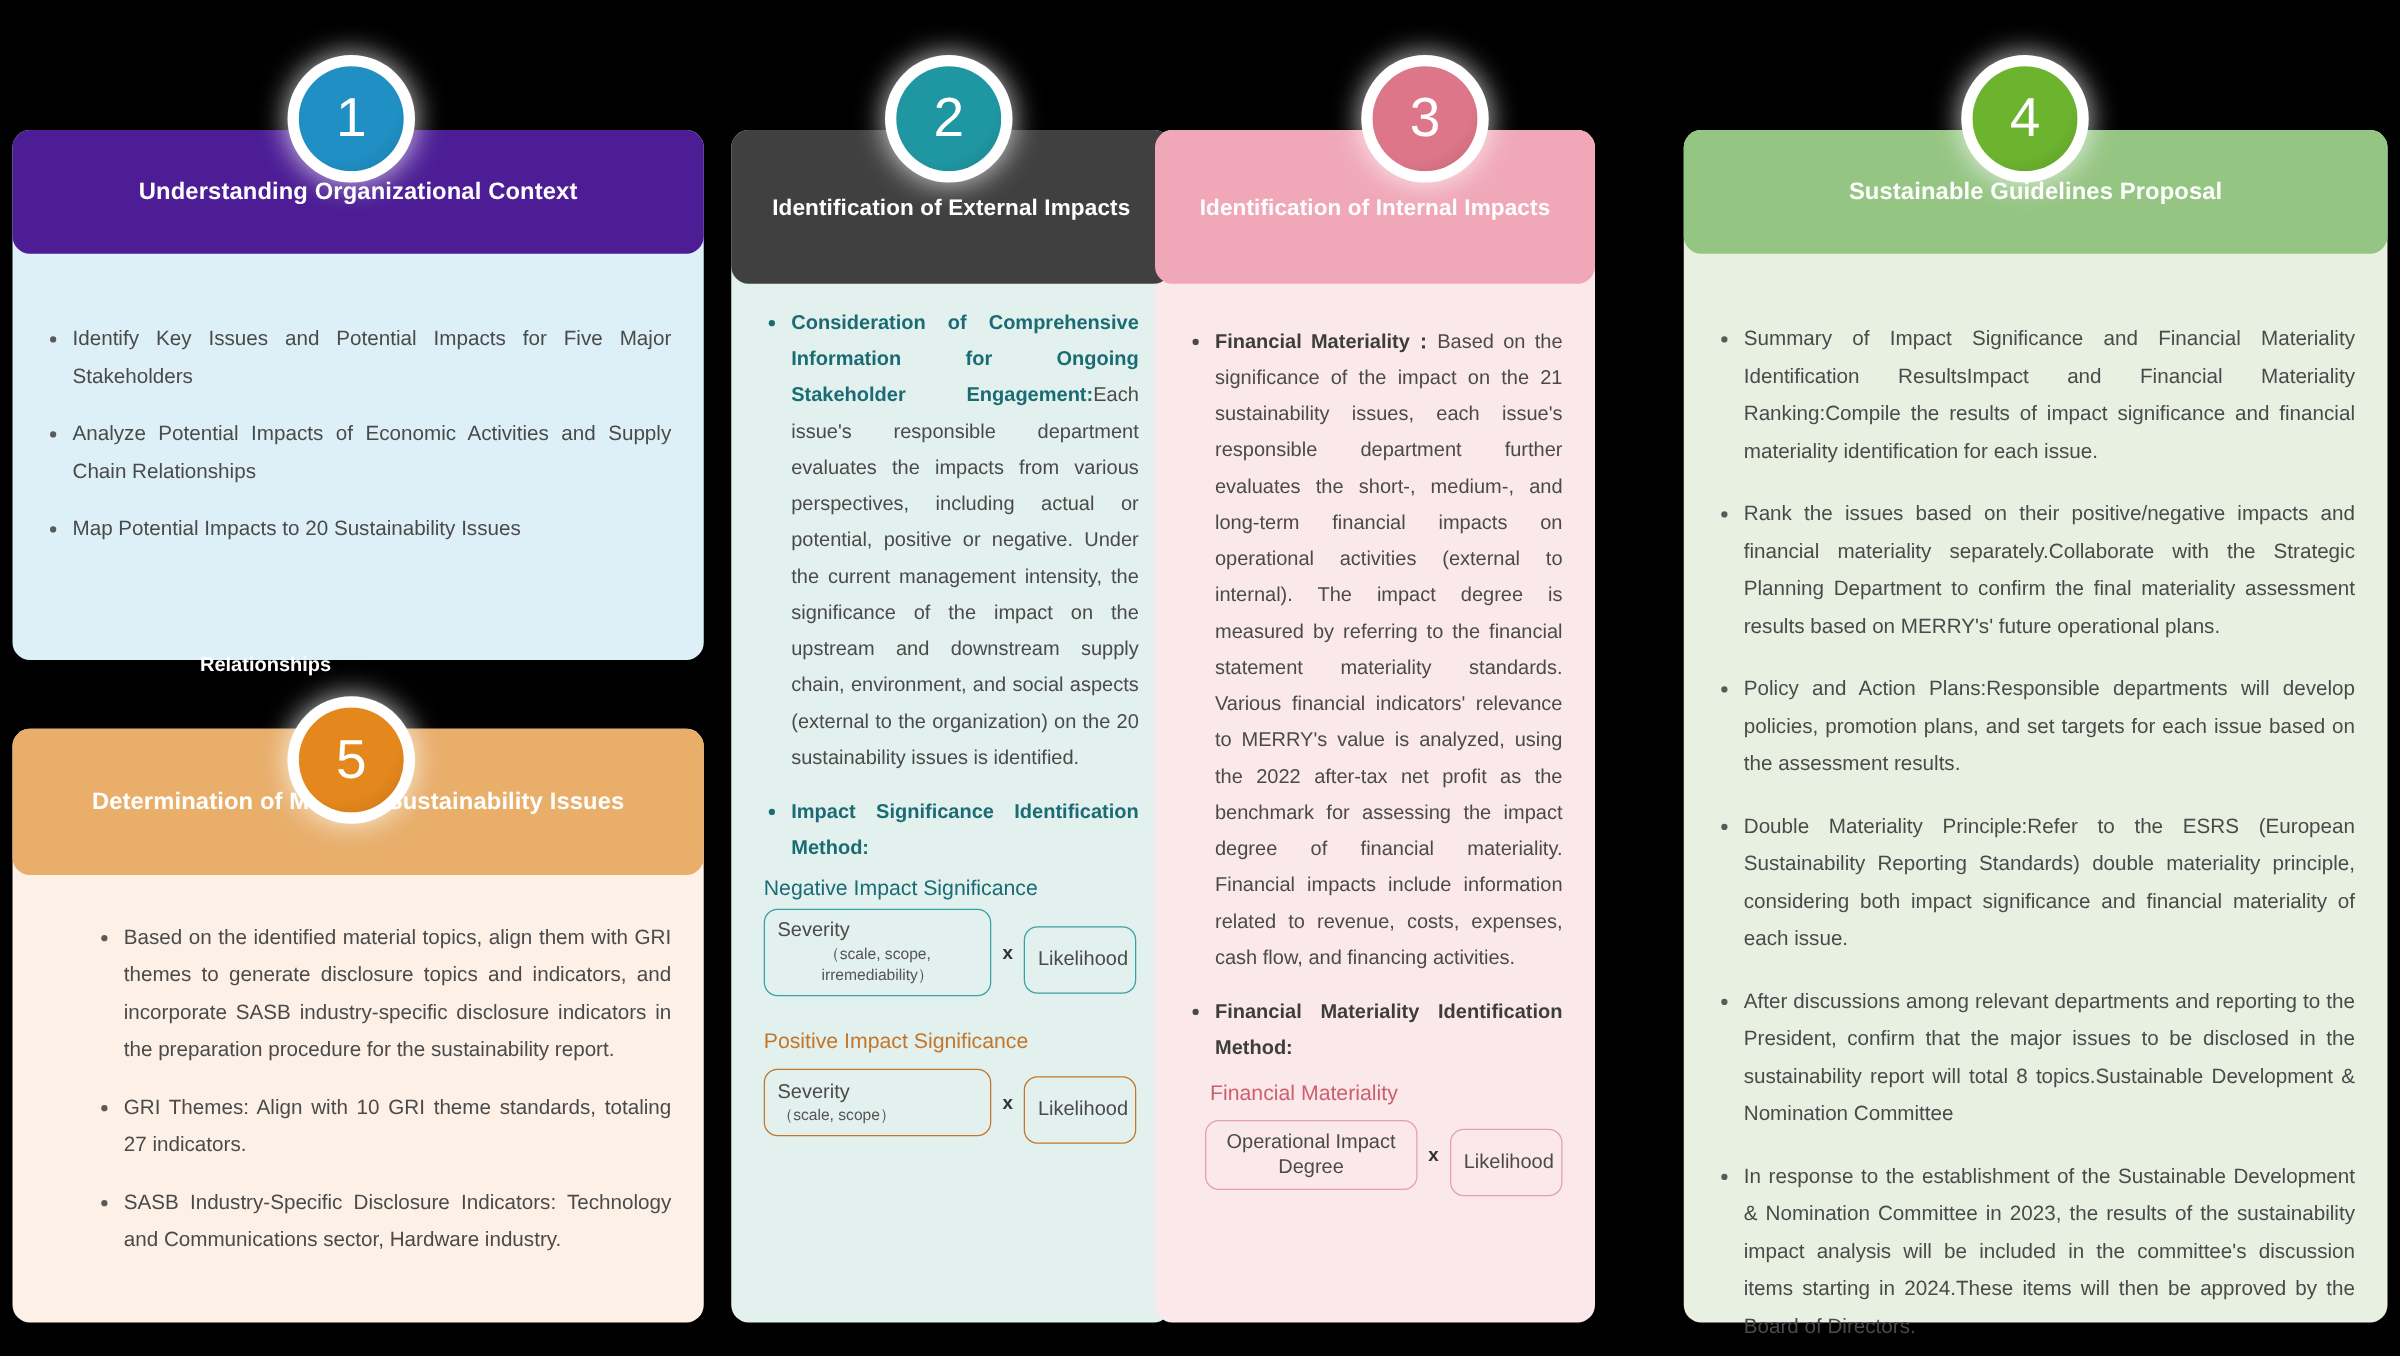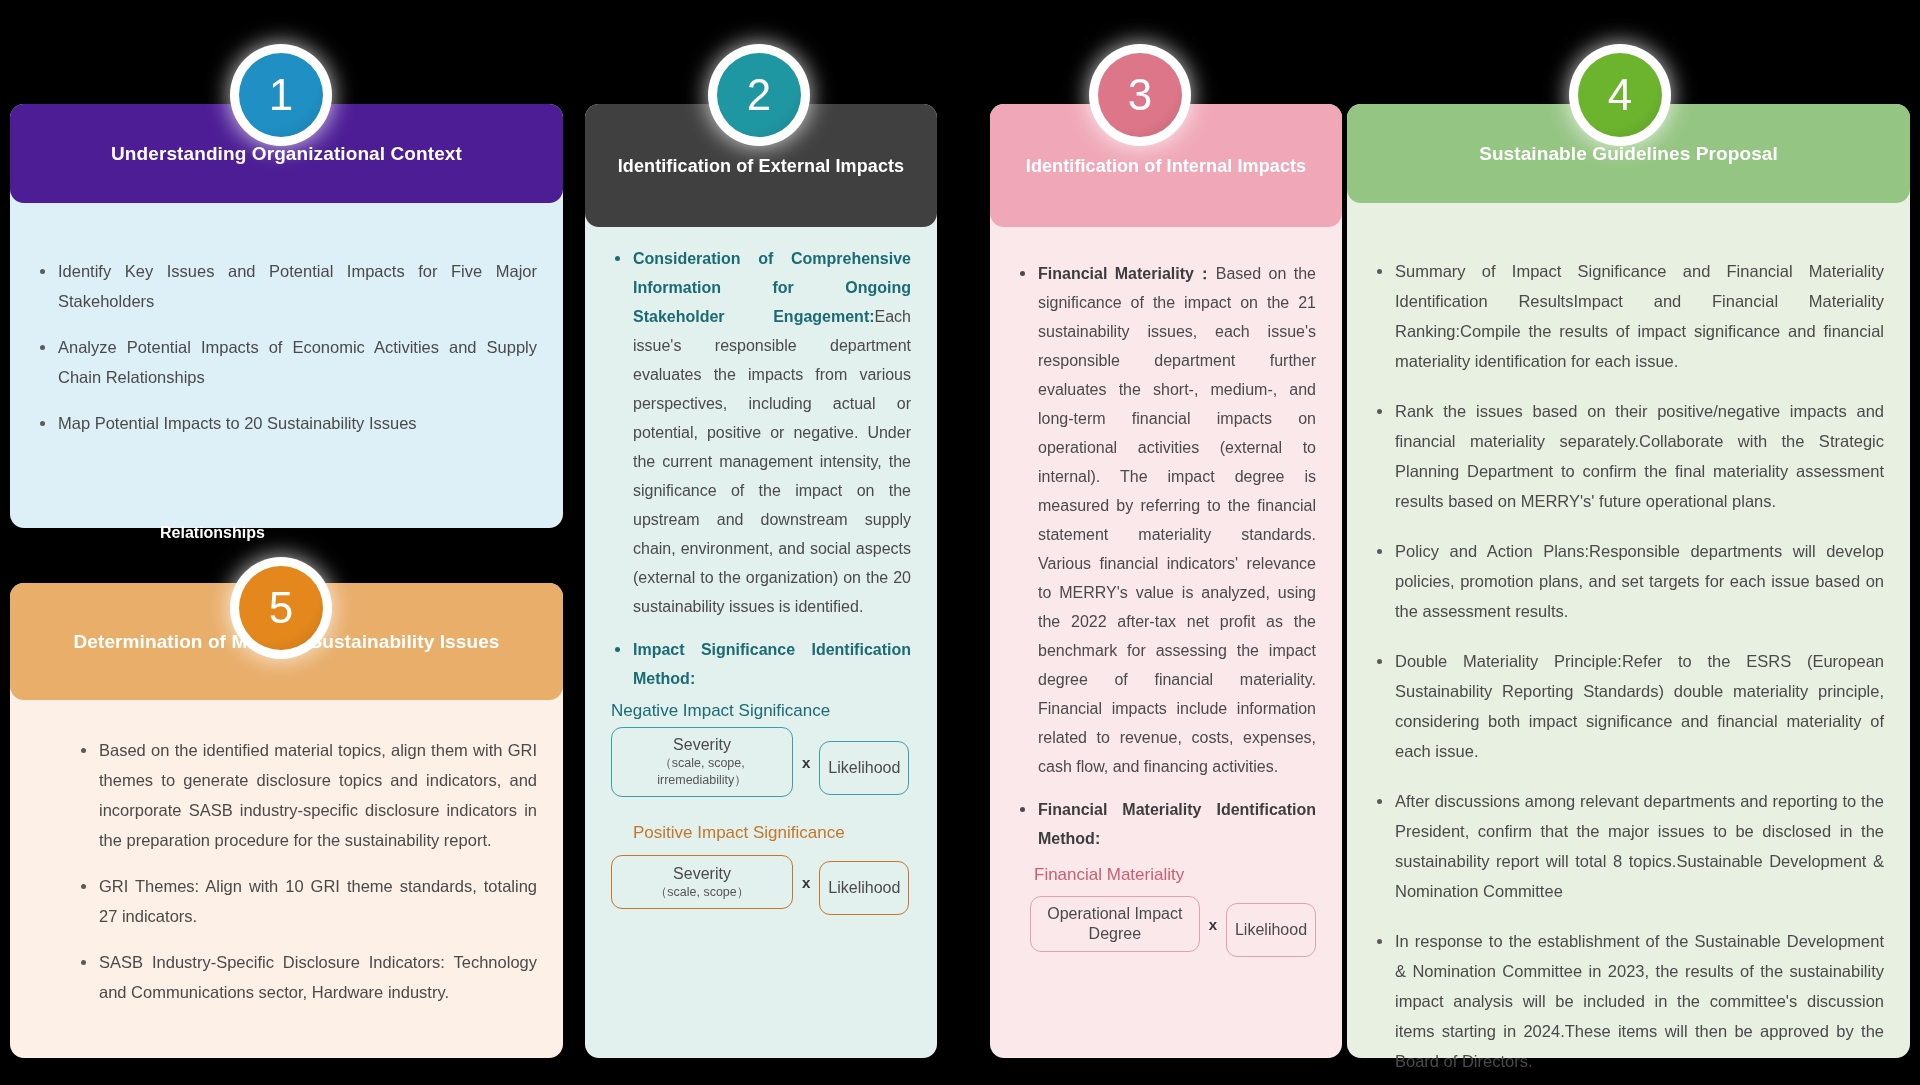--- a/index.html
+++ b/index.html
@@ -131,21 +131,21 @@
     align-items: center;
     gap: 9px;
   }
   .formula-row.indent { padding-left: 14px; }
   .fbox {
     border: 1.6px solid #3aa0a8;
     border-radius: 11px;
     background: transparent;
     display: flex;
     flex-direction: column;
-    align-items: center;
+    align-items: flex-start;
     justify-content: center;
     text-align: center;
     color: #4a4a4a;
     padding: 7px 10px;
   }
   .fbox .f-main { font-size: 16px; line-height: 20px; }
   .fbox .f-sub  { font-size: 12.5px; line-height: 17px; color:#555; }
   .fbox.wide  { width: 182px; min-height: 54px; }
   .fbox.narrow{ width: 90px;  min-height: 54px; margin-top: 12px; }
   .fx { font-size: 15px; font-weight: bold; color: #333; }
@@ -224,38 +224,38 @@
         <div class="fbox wide">
           <div class="f-main">Severity</div>
           <div class="f-sub">（scale, scope, irremediability）</div>
         </div>
         <div class="fx">x</div>
         <div class="fbox narrow">
           <div class="f-main">Likelihood</div>
         </div>
       </div>
 
-      <div class="formula-label pos" style="margin-top:26px;margin-left:22px;">Positive Impact Significance</div>
+      <div class="formula-label pos" style="margin-top:26px;">Positive Impact Significance</div>
       <div class="formula-row">
         <div class="fbox wide pos">
           <div class="f-main">Severity</div>
           <div class="f-sub">（scale, scope）</div>
         </div>
         <div class="fx">x</div>
         <div class="fbox narrow pos">
           <div class="f-main">Likelihood</div>
         </div>
       </div>
     </div>
   </div>
   <div class="badge" id="badge-2" style="left: 717px; top: 53px; background: radial-gradient(circle at 36% 30%, rgb(31, 151, 163) 0%, rgb(31, 151, 163) 62%, rgba(0, 0, 0, 0.14) 100%), rgb(31, 151, 163);">
     <span>2</span>
   </div>
 
-  <div class="card c3" id="card-3" style="left:990px; top:104px; width:352px; height:954px;">
+  <div class="card c3" id="card-3" style="left:924px; top:104px; width:352px; height:954px;">
     <div class="card-body" id="c3-body" style="background: rgb(251, 232, 235);"></div>
     <div class="card-header" id="c3-header" style="height: 123px; font-size: 18px; line-height: 30px; background: rgb(240, 168, 184);">
       <span>Identification of Internal Impacts</span>
     </div>
     <div class="card-content" style="top:155px;">
       <ul class="blist">
         <li>
           <span class="lead-dark">Financial Materiality：</span><span>Based on the significance of the impact on the 21 sustainability issues, each issue's responsible department further evaluates the short-, medium-, and long-term financial impacts on operational activities (external to internal). The impact degree is measured by referring to the financial statement materiality standards. Various financial indicators' relevance to MERRY's value is analyzed, using the 2022 after-tax net profit as the benchmark for assessing the impact degree of financial materiality. Financial impacts include information related to revenue, costs, expenses, cash flow, and financing activities.</span>
         </li>
         <li style="margin-bottom:8px;">

